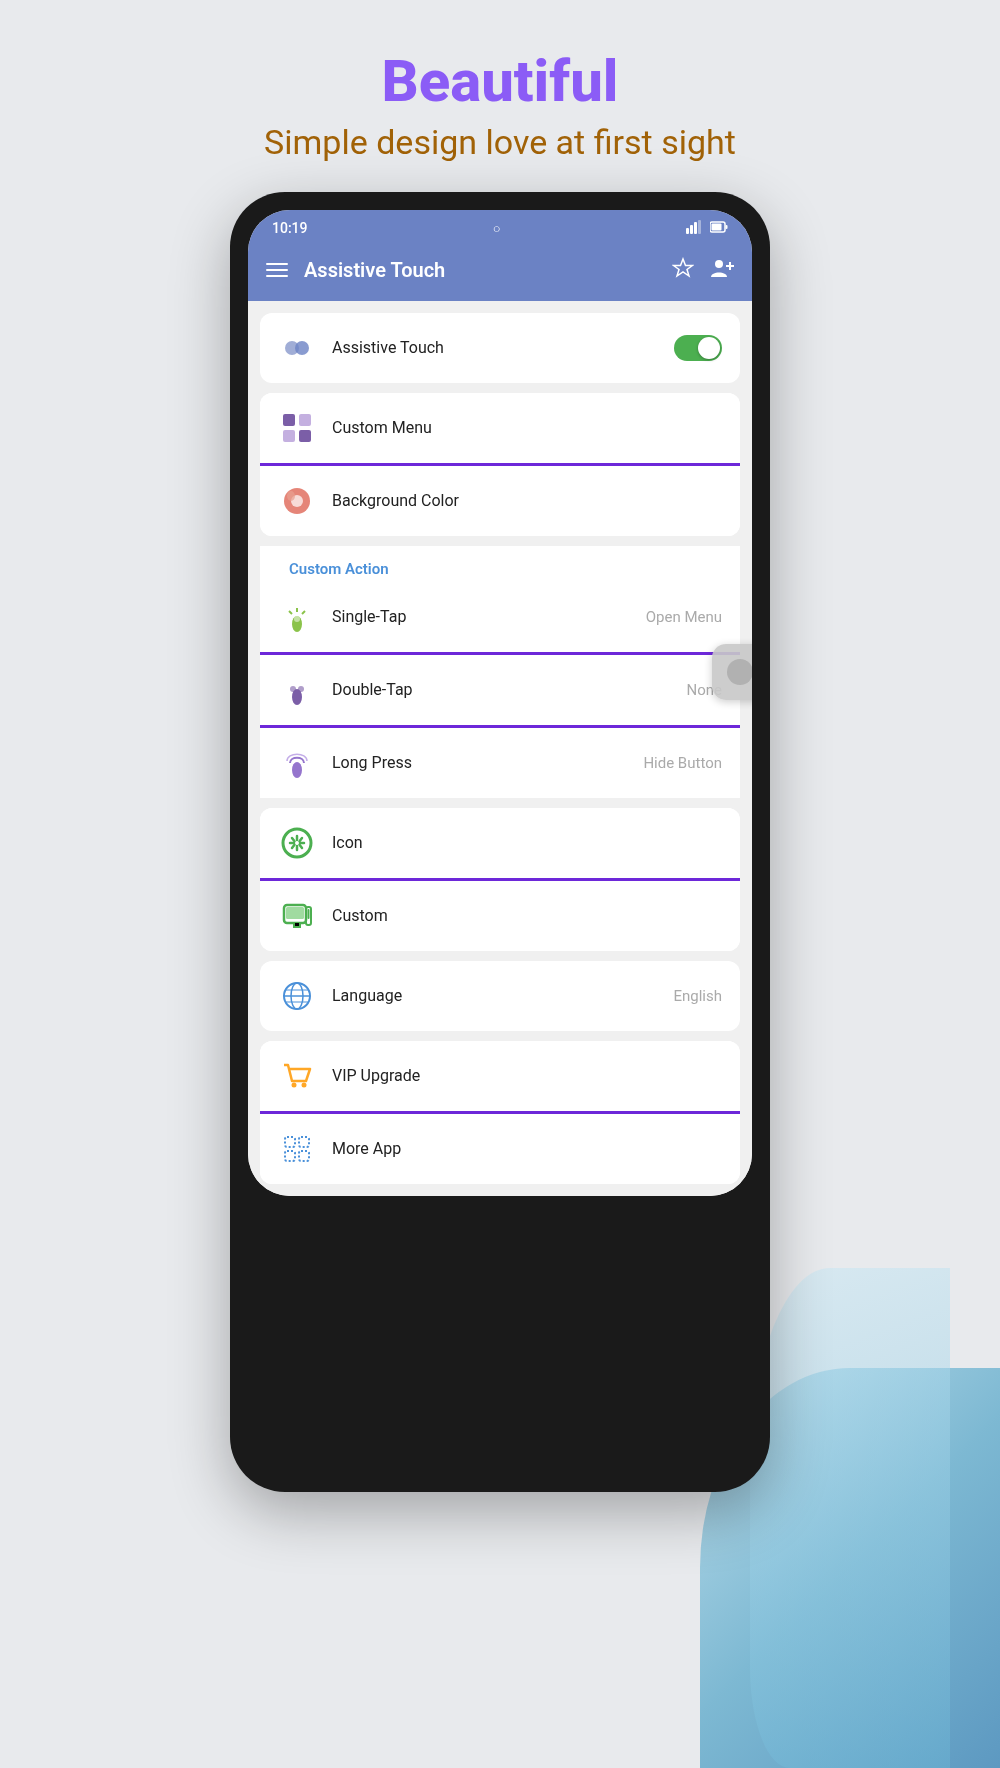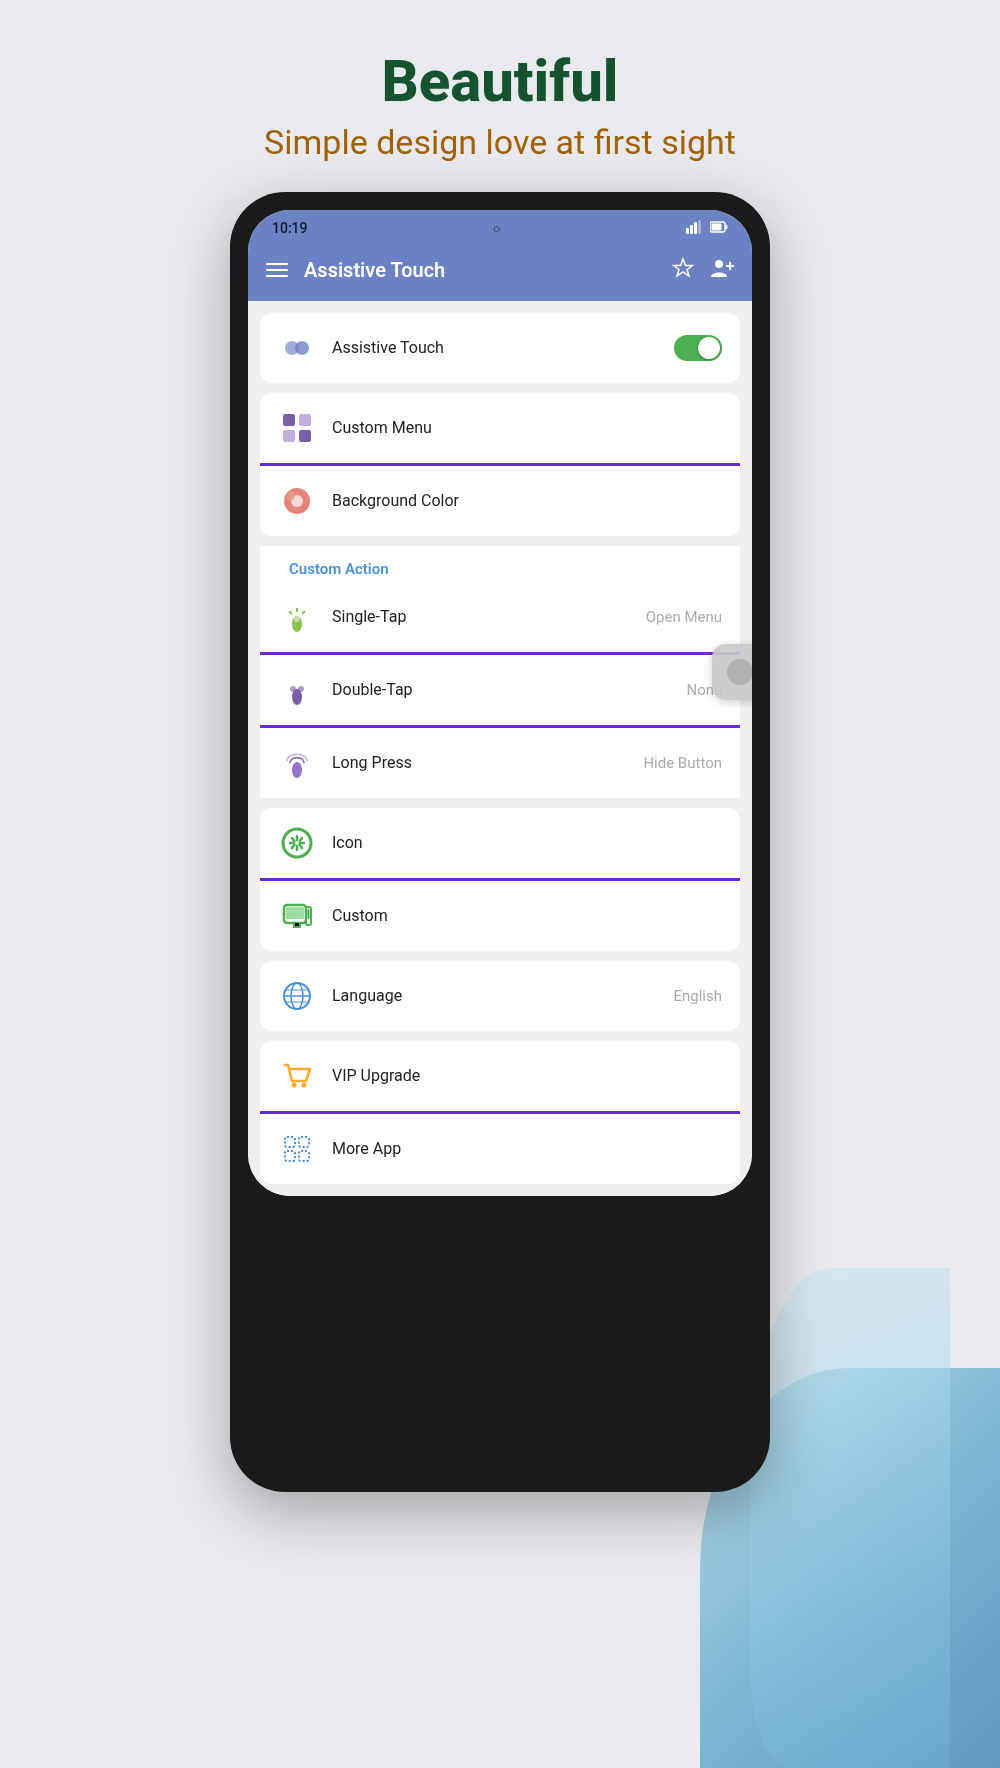--- a/index.html
+++ b/index.html
@@ -41,21 +41,21 @@
 
     .header-section {
       text-align: center;
       margin-top: 50px;
       margin-bottom: 30px;
     }
 
     .header-title {
       font-size: 58px;
       font-weight: 800;
-      color: #14532d;
+      color: #8b5cf6;
       line-height: 1.1;
     }
 
     .header-subtitle {
       font-size: 34px;
       font-weight: 400;
       color: #a16207;
       margin-top: 8px;
     }
 
@@ -78,21 +78,21 @@
       width: 100%;
     }
 
     
     .status-bar {
       background: #6b82c4;
       display: flex;
       justify-content: space-between;
       align-items: center;
       padding: 10px 24px 8px;
-      color: #0f172a;
+      color: #ffffff;
       font-size: 13px;
     }
 
     .status-time {
       font-weight: 500;
       font-size: 14px;
     }
 
     .status-icons {
       display: flex;

